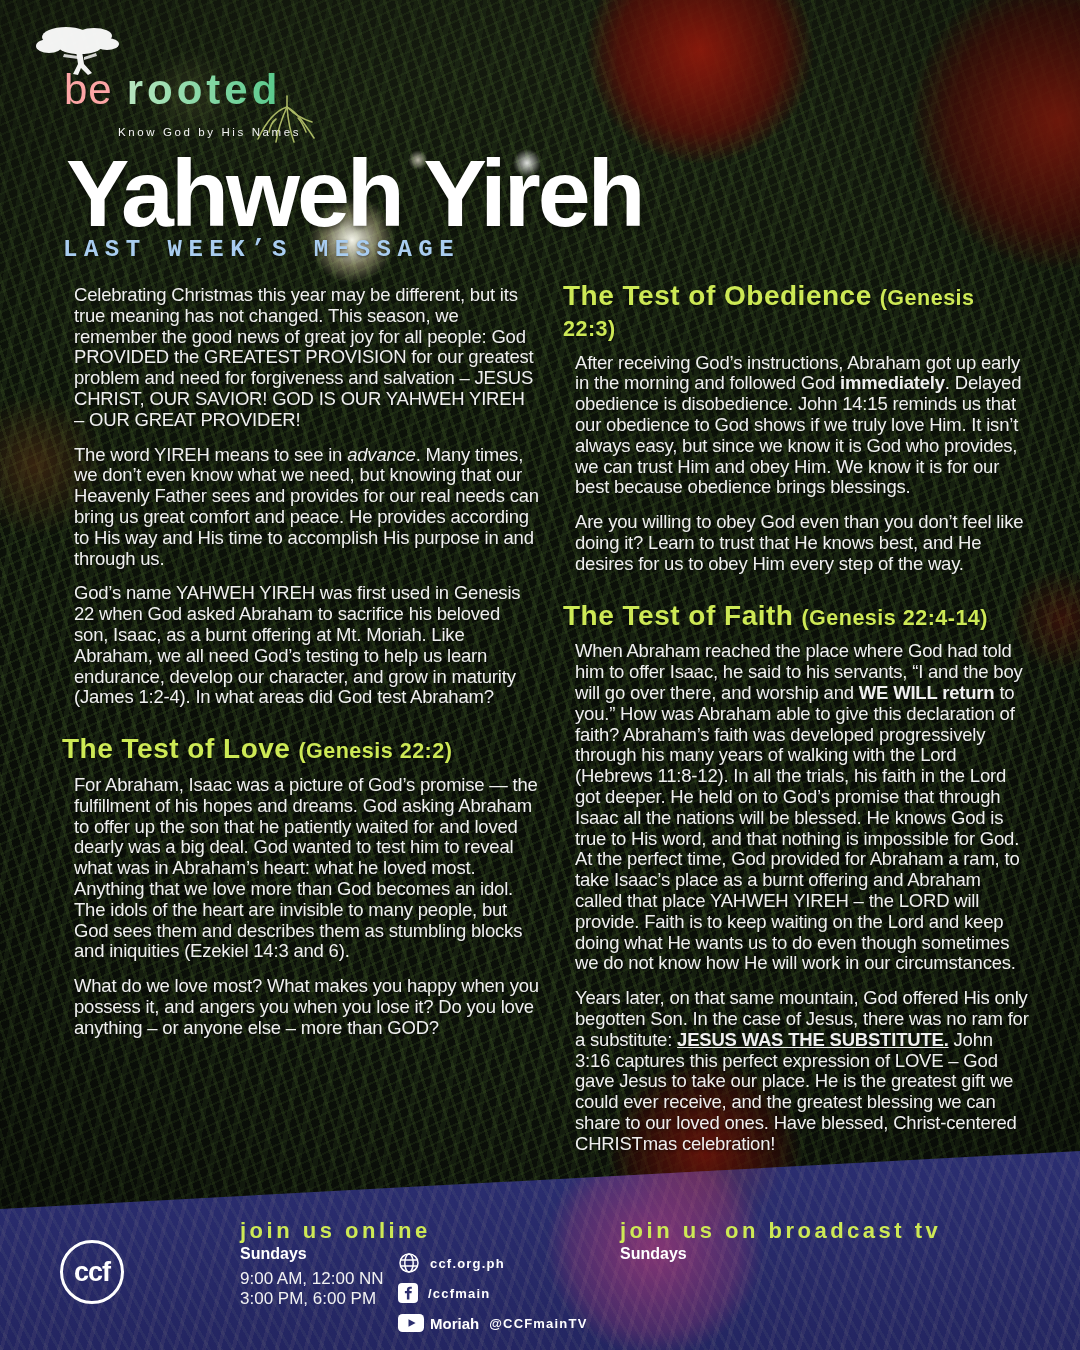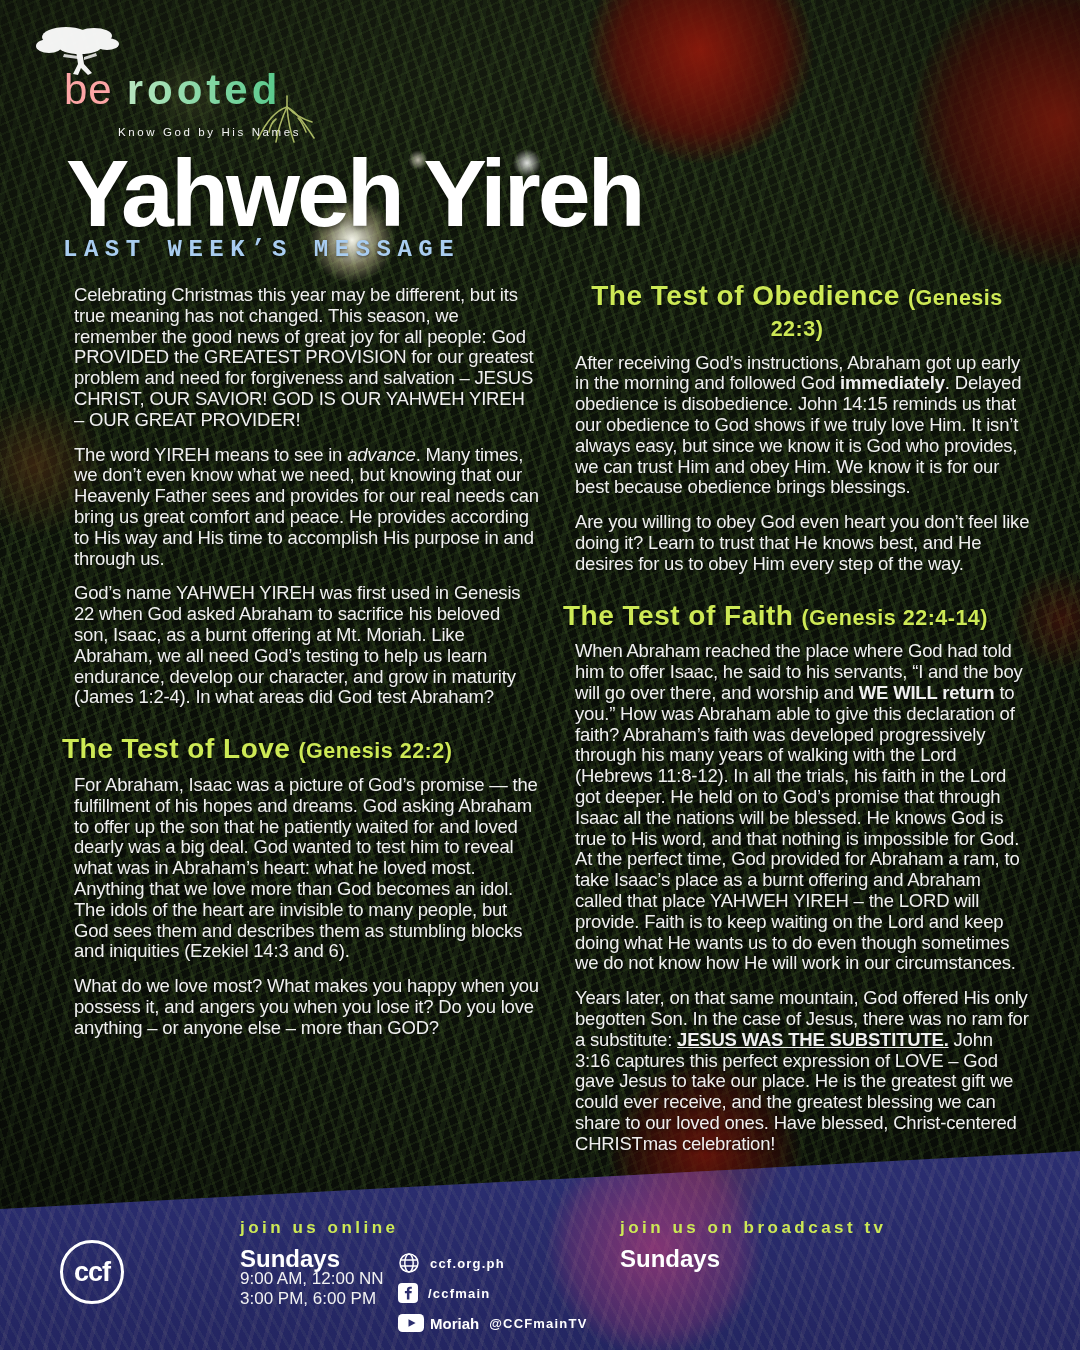--- a/index.html
+++ b/index.html
@@ -58,42 +58,42 @@
   .col{position:absolute;font-size:18.5px;line-height:20.8px;letter-spacing:-.2px;color:#efefef;
        text-shadow:0 1px 3px rgba(0,0,0,.6);}
   .col-left{left:62px;top:285px;width:477px;}
   .col-right{left:563px;top:281px;width:468px;}
   .col p{margin:0 0 14px 12px;}
   .section-heading{
     margin:26px 0 10px 0;font-size:28px;font-weight:700;letter-spacing:.5px;
     color:#cde955;line-height:1.1;text-shadow:0 1px 3px rgba(0,0,0,.55);
   }
   .section-heading .ref{font-size:21.5px;margin-left:8px;font-weight:700;}
-  .col-right .section-heading:first-child{margin-top:0;text-align:center;}
+  .col-right .section-heading:first-child{margin-top:0;}
   .b{font-weight:700;}
   .i{font-style:italic;}
   .u{text-decoration:underline;}
   
   .band{
     position:absolute;left:0;top:1130px;width:1080px;height:220px;
     clip-path:polygon(0 79px,100% 21px,100% 100%,0 100%);
     background-image:
       radial-gradient(circle 140px at 655px 118px, rgba(205,62,124,.55), rgba(205,62,124,.22) 60%, rgba(205,62,124,0) 78%),
       radial-gradient(circle 110px at 705px 28px, rgba(160,44,44,.35), rgba(160,44,44,0) 72%),
       repeating-linear-gradient(105deg, rgba(215,185,165,.07) 0 4px, rgba(0,0,0,0) 4px 14px),
       repeating-linear-gradient(60deg, rgba(185,205,145,.06) 0 3px, rgba(0,0,0,0) 3px 10px),
       linear-gradient(180deg, rgba(45,48,118,.97), rgba(36,38,100,.97));
   }
   .ccf-logo{
     position:absolute;left:60px;top:110px;width:58px;height:58px;border:3.5px solid #fff;border-radius:50%;
     display:flex;align-items:center;justify-content:center;
     font-size:27px;font-weight:700;letter-spacing:-1px;color:#fff;
   }
-  .f-heading{position:absolute;font-size:17px;font-weight:700;letter-spacing:3.5px;color:#cde955;white-space:nowrap;}
-  .f-day{position:absolute;font-size:24px;font-weight:700;color:#fff;white-space:nowrap;}
+  .f-heading{position:absolute;font-size:22px;font-weight:700;letter-spacing:3.5px;color:#cde955;white-space:nowrap;}
+  .f-day{position:absolute;font-size:16px;font-weight:700;color:#fff;white-space:nowrap;}
   .f-text{position:absolute;font-size:17px;color:#f2f2f2;white-space:nowrap;}
   .f-links{position:absolute;left:398px;top:118px;}
   .f-link{display:flex;align-items:center;height:30px;}
   .f-link .lbl{font-size:13px;font-weight:700;letter-spacing:1.2px;color:#fff;margin-left:10px;white-space:nowrap;}
   .yt-wordmark{font-size:15px;font-weight:700;color:#fff;margin-left:6px;letter-spacing:0;}
   .bc-lines{position:absolute;left:620px;top:138px;font-size:15.5px;line-height:20px;color:#f2f2f2;white-space:nowrap;}
 </style>
 </head>
 <body>
 
@@ -138,21 +138,21 @@
     <p><span>The word YIREH means to see in </span><span class="i">advance</span><span>. Many times, we don’t even know what we need, but knowing that our Heavenly Father sees and provides for our real needs can bring us great comfort and peace. He provides according to His way and His time to accomplish His purpose in and through us.</span></p>
     <p>God’s name YAHWEH YIREH was first used in Genesis 22 when God asked Abraham to sacrifice his beloved son, Isaac, as a burnt offering at Mt. Moriah. Like Abraham, we all need God’s testing to help us learn endurance, develop our character, and grow in maturity (James 1:2-4). In what areas did God test Abraham?</p>
     <h2 class="section-heading"><span>The Test of Love</span><span class="ref">(Genesis 22:2)</span></h2>
     <p>For Abraham, Isaac was a picture of God’s promise — the fulfillment of his hopes and dreams. God asking Abraham to offer up the son that he patiently waited for and loved dearly was a big deal. God wanted to test him to reveal what was in Abraham’s heart: what he loved most. Anything that we love more than God becomes an idol. The idols of the heart are invisible to many people, but God sees them and describes them as stumbling blocks and iniquities (Ezekiel 14:3 and 6).</p>
     <p>What do we love most? What makes you happy when you possess it, and angers you when you lose it? Do you love anything – or anyone else – more than GOD?</p>
   </section>
 
   <section class="col col-right">
     <h2 class="section-heading"><span>The Test of Obedience</span><span class="ref">(Genesis 22:3)</span></h2>
     <p><span>After receiving God’s instructions, Abraham got up early in the morning and followed God </span><span class="b">immediately</span><span>. Delayed obedience is disobedience. John 14:15 reminds us that our obedience to God shows if we truly love Him. It isn’t always easy, but since we know it is God who provides, we can trust Him and obey Him. We know it is for our best because obedience brings blessings.</span></p>
-    <p>Are you willing to obey God even heart you don’t feel like doing it? Learn to trust that He knows best, and He desires for us to obey Him every step of the way.</p>
+    <p>Are you willing to obey God even than you don’t feel like doing it? Learn to trust that He knows best, and He desires for us to obey Him every step of the way.</p>
     <h2 class="section-heading"><span>The Test of Faith</span><span class="ref">(Genesis 22:4-14)</span></h2>
     <p><span>When Abraham reached the place where God had told him to offer Isaac, he said to his servants, “I and the boy will go over there, and worship and </span><span class="b">WE WILL return</span><span> to you.”  How was Abraham able to give this declaration of faith? Abraham’s faith was developed progressively through his many years of walking with the Lord (Hebrews 11:8-12). In all the trials, his faith in the Lord got deeper. He held on to God’s promise that through Isaac all the nations will be blessed. He knows God is true to His word, and that nothing is impossible for God. At the perfect time, God provided for Abraham a ram, to take Isaac’s place as a burnt offering and Abraham called that place YAHWEH YIREH – the LORD will provide. Faith is to keep waiting on the Lord and keep doing what He wants us to do even though sometimes we do not know how He will work in our circumstances.</span></p>
     <p><span>Years later, on that same mountain, God offered His only begotten Son. In the case of Jesus, there was no ram for a substitute: </span><span class="b u">JESUS WAS THE SUBSTITUTE.</span><span> John 3:16 captures this perfect expression of LOVE – God gave Jesus to take our place. He is the greatest gift we could ever receive, and the greatest blessing we can share to our loved ones. Have blessed, Christ-centered CHRISTmas celebration!</span></p>
   </section>
 
   <footer class="band">
     <div class="ccf-logo">
         <span>ccf</span>
       </div>
 

